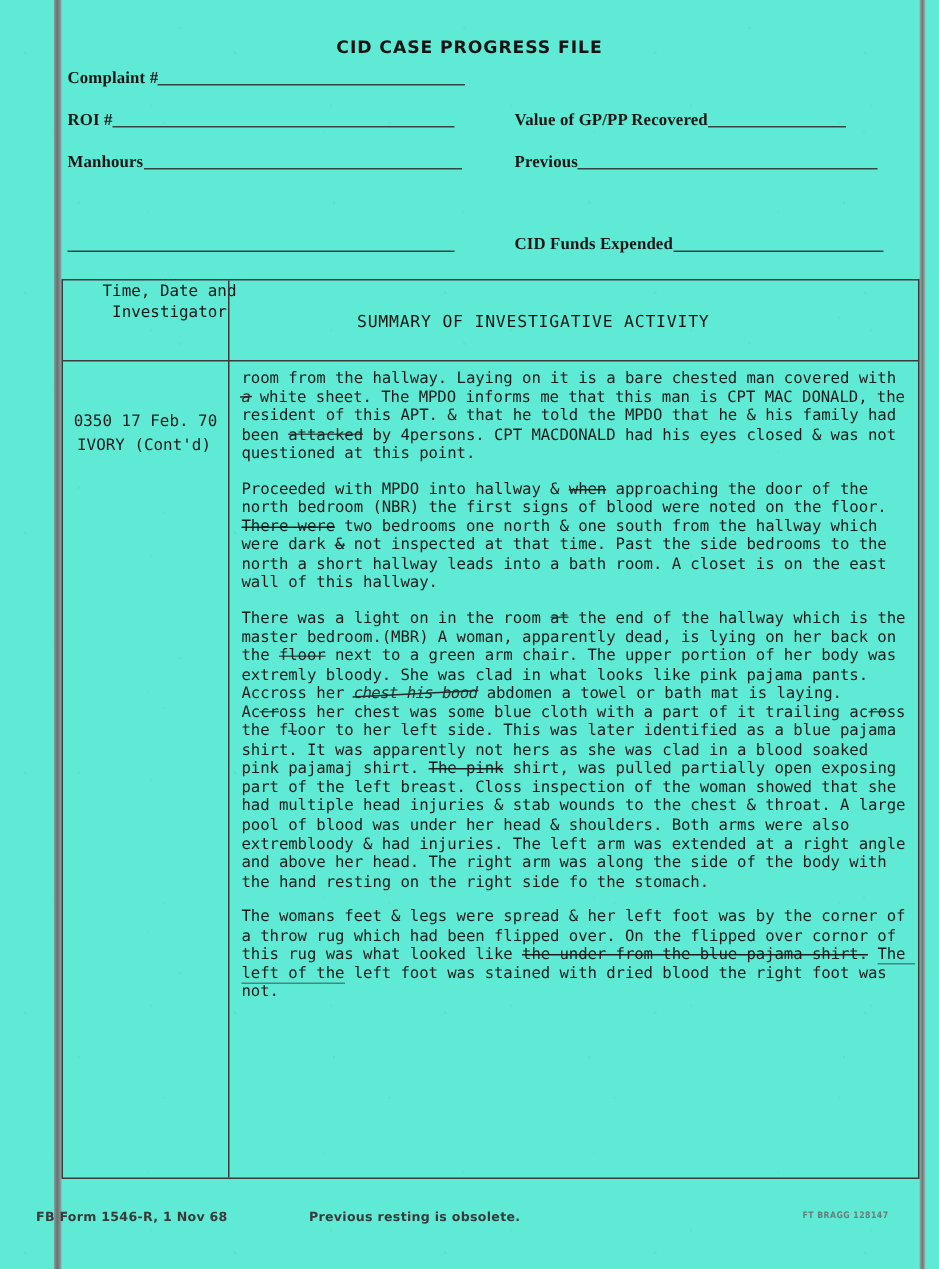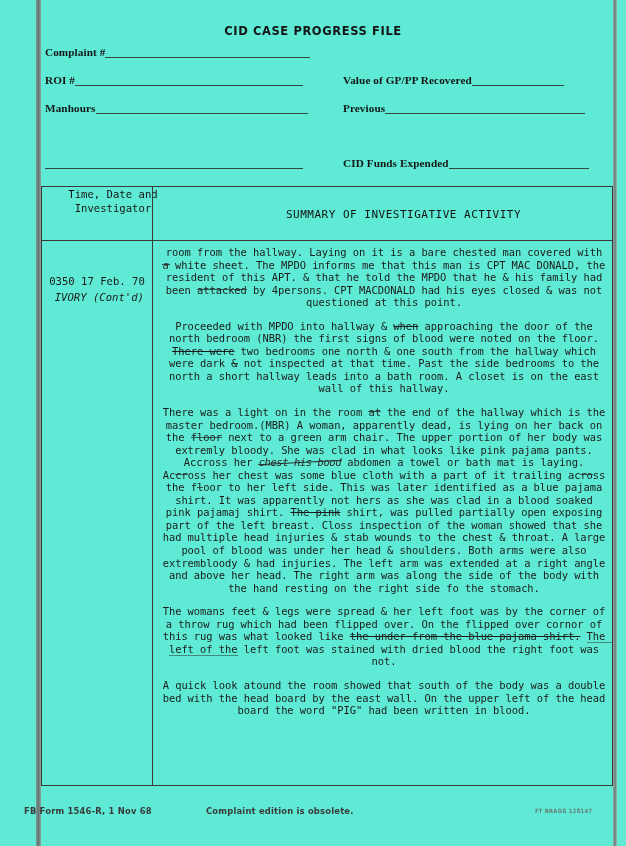--- a/index.html
+++ b/index.html
@@ -136,51 +136,49 @@
     margin-left: 16px;
   }
   .th-summary {
     position: absolute;
     left: 110px; top: 0;
     width: 407px; height: 54px;
     display: flex; align-items: center; justify-content: center;
     font-size: 11px;
     letter-spacing: .5px;
     color: #141414;
-    padding-left: 48px;
   }
 
   .tbody { position: absolute; left: 0; top: 54px; width: 100%; height: 544px; }
 
   .cell-time {
     position: absolute;
     left: 0; top: 0;
     width: 110px;
     padding: 6px 6px 0 6px;
     box-sizing: border-box;
     font-size: 10.6px;
     line-height: 1.5;
     text-align: center;
     color: #1b1b1b;
     margin-top: 27px;
   }
-  .cell-time div:last-child { text-align: right; padding-right: 2px; font-style: italic; }
+  .cell-time div:last-child { text-align: center; padding-right: 2px; }
 
   .cell-summary {
     position: absolute;
     left: 110px; top: 0;
     width: 462px;
     height: 544px;
     padding: 5px 7px 0 9px;
     box-sizing: border-box;
     font-size: 10.45px;
     line-height: 12.55px;
     color: #1c1c1c;
     letter-spacing: -0.05px;
-    text-align: center;
   }
   .para { margin: 0 0 11px 0; white-space: pre-wrap; }
   .para:last-child { margin-bottom: 0; }
 
   
   .strike { text-decoration: line-through; text-decoration-thickness: 1px; }
   .xout {
     position: relative;
     font-style: italic;
     color: #2b2b2b;
@@ -284,25 +282,24 @@
       <div class="cell-summary">
 
         <p class="para">room from the hallway. Laying on it is a bare chested man covered with <span class="xout">a</span> white sheet. The MPDO informs me that this man is CPT MAC DONALD, the resident of this APT. &amp; that he told the MPDO that he &amp; his family had been <span class="ovr">attacked</span> by 4persons. CPT MACDONALD had his eyes closed &amp; was not questioned at this point.</p>
 
         <p class="para">Proceeded with MPDO into hallway &amp; <span class="strike">when</span> approaching the door of the north bedroom (NBR) the first signs of blood were noted on the floor. <span class="strike">There were</span> two bedrooms one north &amp; one south from the hallway which were dark <span class="ovr">&amp;</span> not inspected at that time. Past the side bedrooms to the north a short hallway leads into a bath room. A closet is on the east wall of this hallway.</p>
 
         <p class="para">There was a light on in the room <span class="ovr">at</span> the end of the hallway which is the master bedroom.(MBR) A woman, apparently dead, is lying on her back on the <span class="ovr">floor</span> next to a green arm chair. The upper portion of her body was extremly bloody. She was clad in what looks like pink pajama pants. Accross her <span class="xout">chest his bood</span> abdomen a towel or bath mat is laying. Ac<span class="ovr">cr</span>oss her chest was some blue cloth with a part of it trailing ac<span class="ovr">ro</span>ss the f<span class="ovr">l</span>oor to her left side. This was later identified as a blue pajama shirt. It was apparently not hers as she was clad in a blood soaked pink pajamaj shirt. <span class="strike">The pink</span> shirt, was pulled partially open exposing part of the left breast. Closs inspection of the woman showed that she had multiple head injuries &amp; stab wounds to the chest &amp; throat. A large pool of blood was under her head &amp; shoulders. Both arms were also extrembloody &amp; had injuries. The left arm was extended at a right angle and above her head. The right arm was along the side of the body with the hand resting on the right side fo the stomach.</p>
 
         <p class="para">The womans feet &amp; legs were spread &amp; her left foot was by the corner of a throw rug which had been flipped over. On the flipped over cornor of this rug was what looked like <span class="strike">the under from the blue pajama shirt.</span> <span class="underline-faint">The left of the</span> left foot was stained with dried blood the right foot was not.</p>
 
-        <p class="para">A quick look atound the room showed that south of the body was a double bed with the head board by the east wall. On the upper left of the head board the word "PIG" had been written in blood.</p>
 
       </div>
     </div>
   </div>
 
   <div class="footer">
     <div class="f-left">FB Form 1546-R, 1 Nov 68</div>
-    <div class="f-center">Complaint edition is obsolete.</div>
+    <div class="f-center">Previous resting is obsolete.</div>
     <div class="f-right">FT BRAGG 128147</div>
   </div>
 
 </div>
 
 </body></html>

